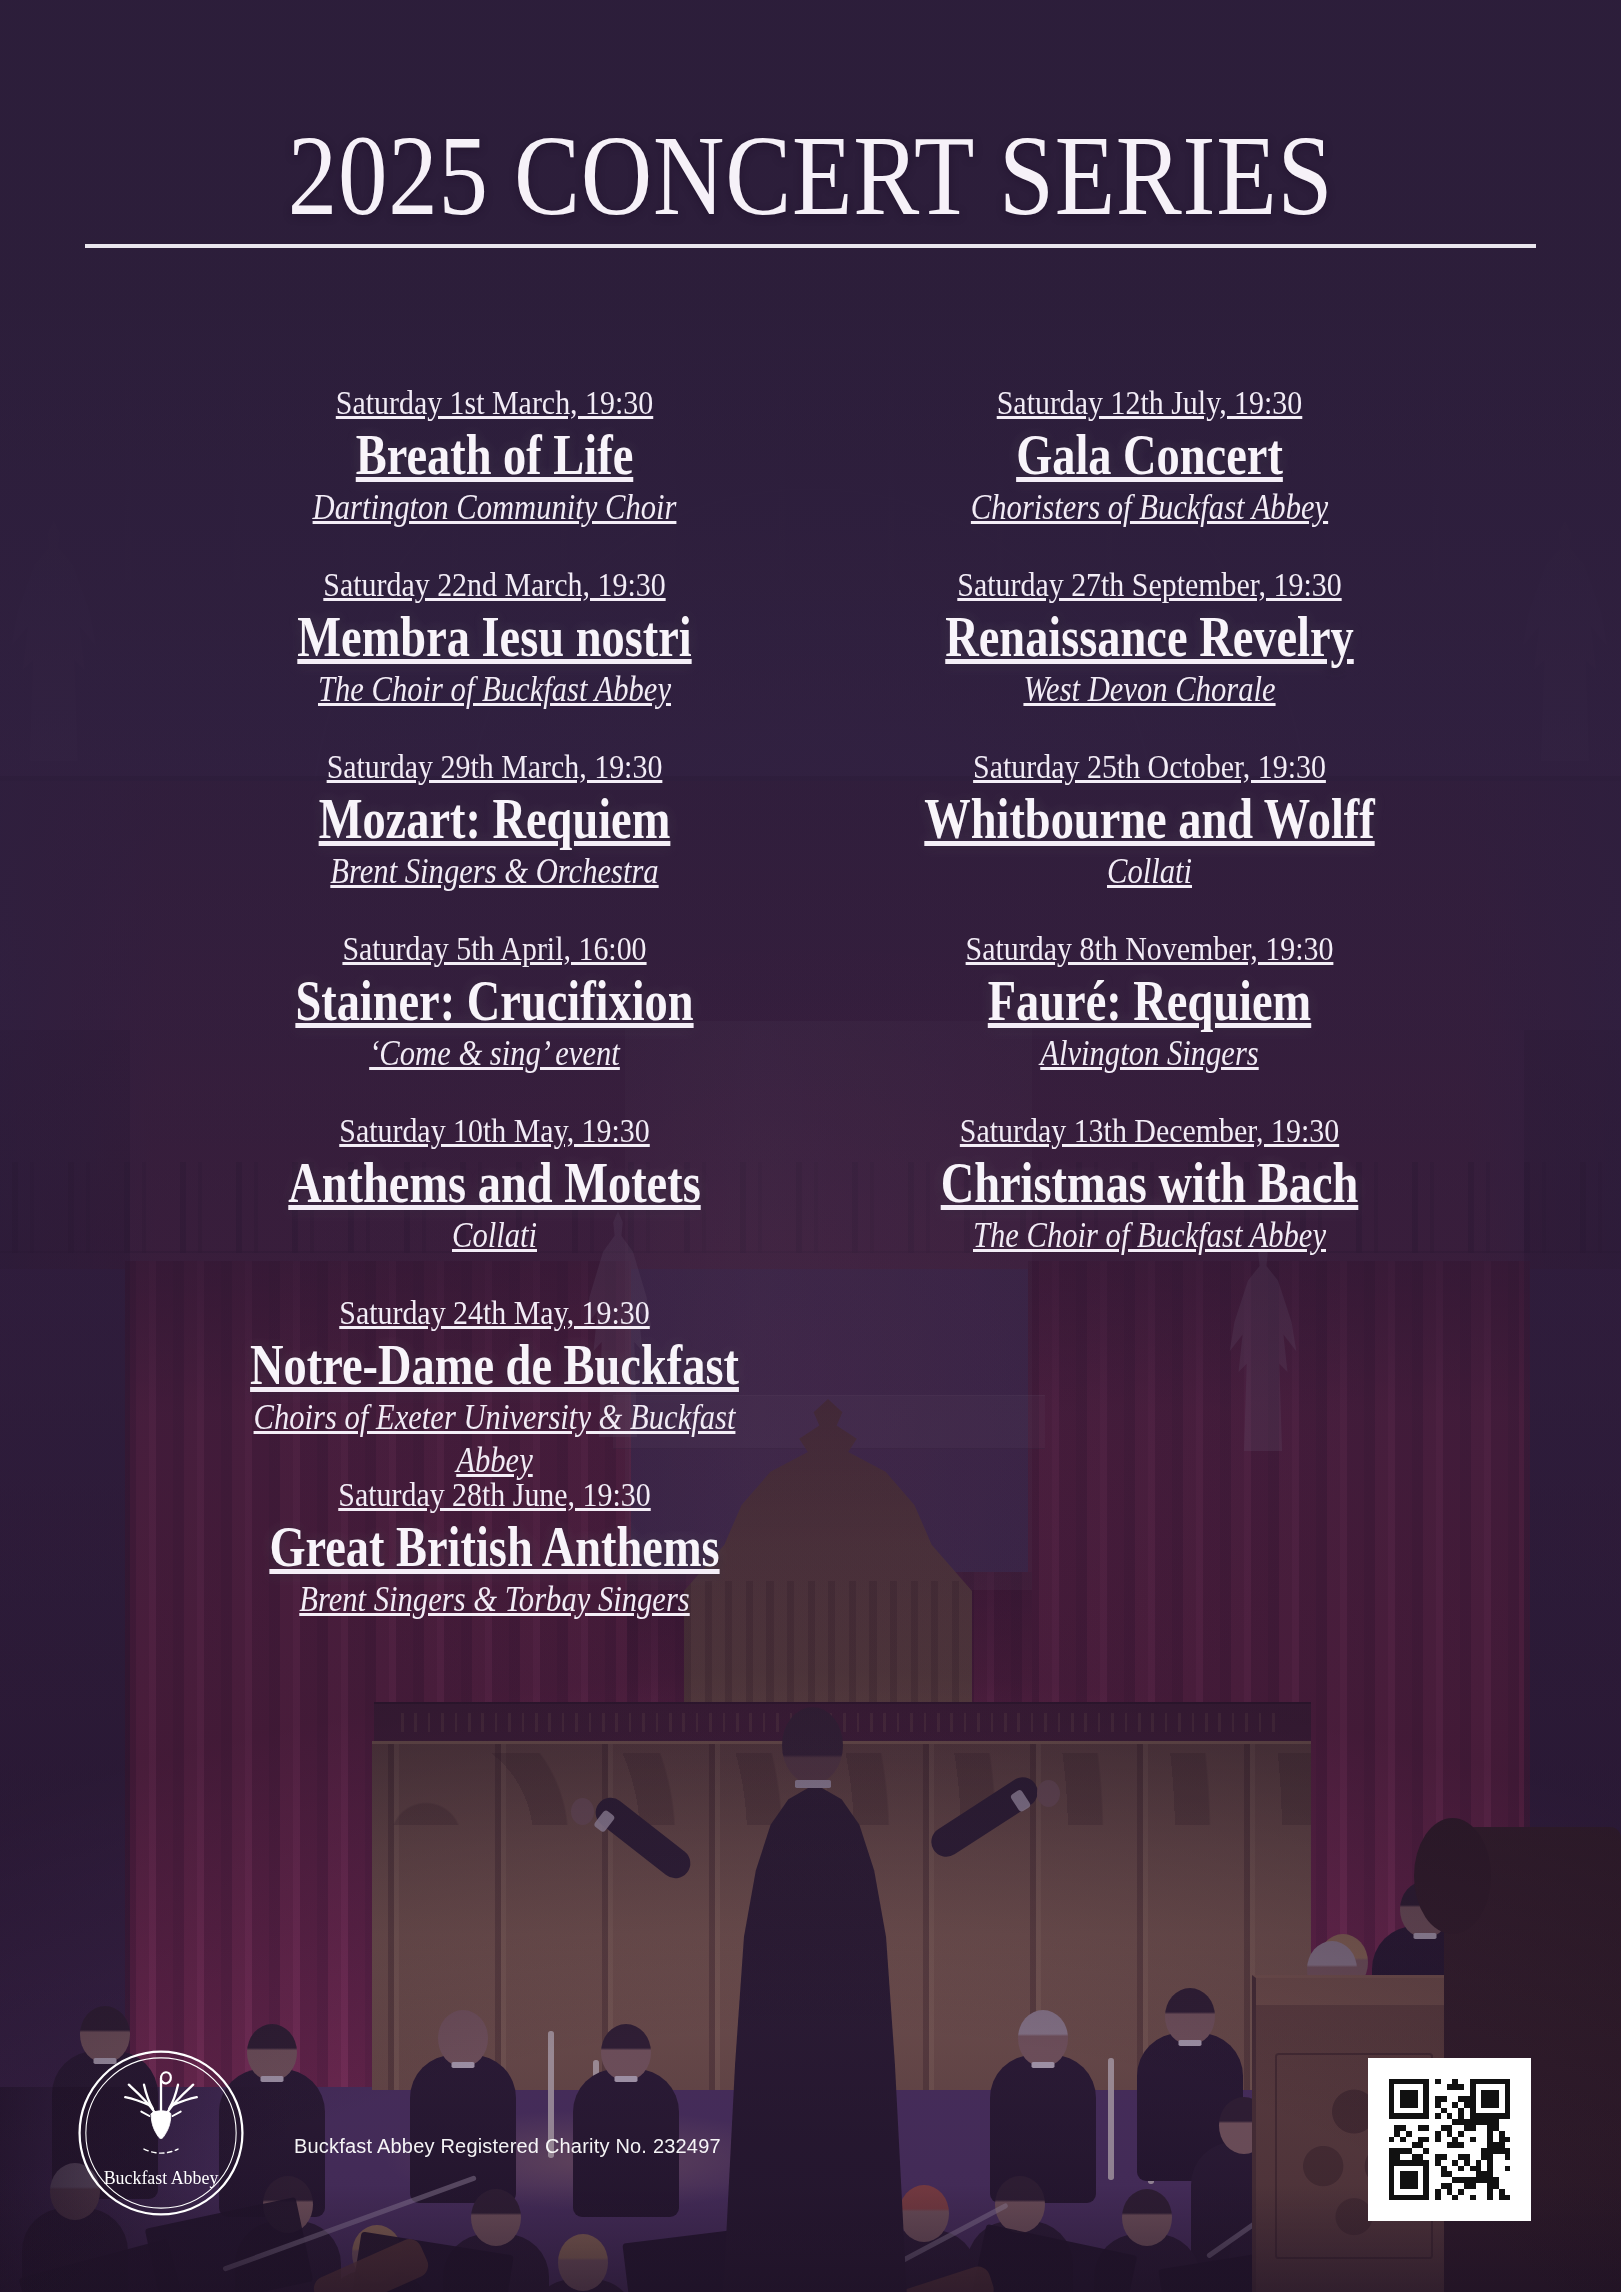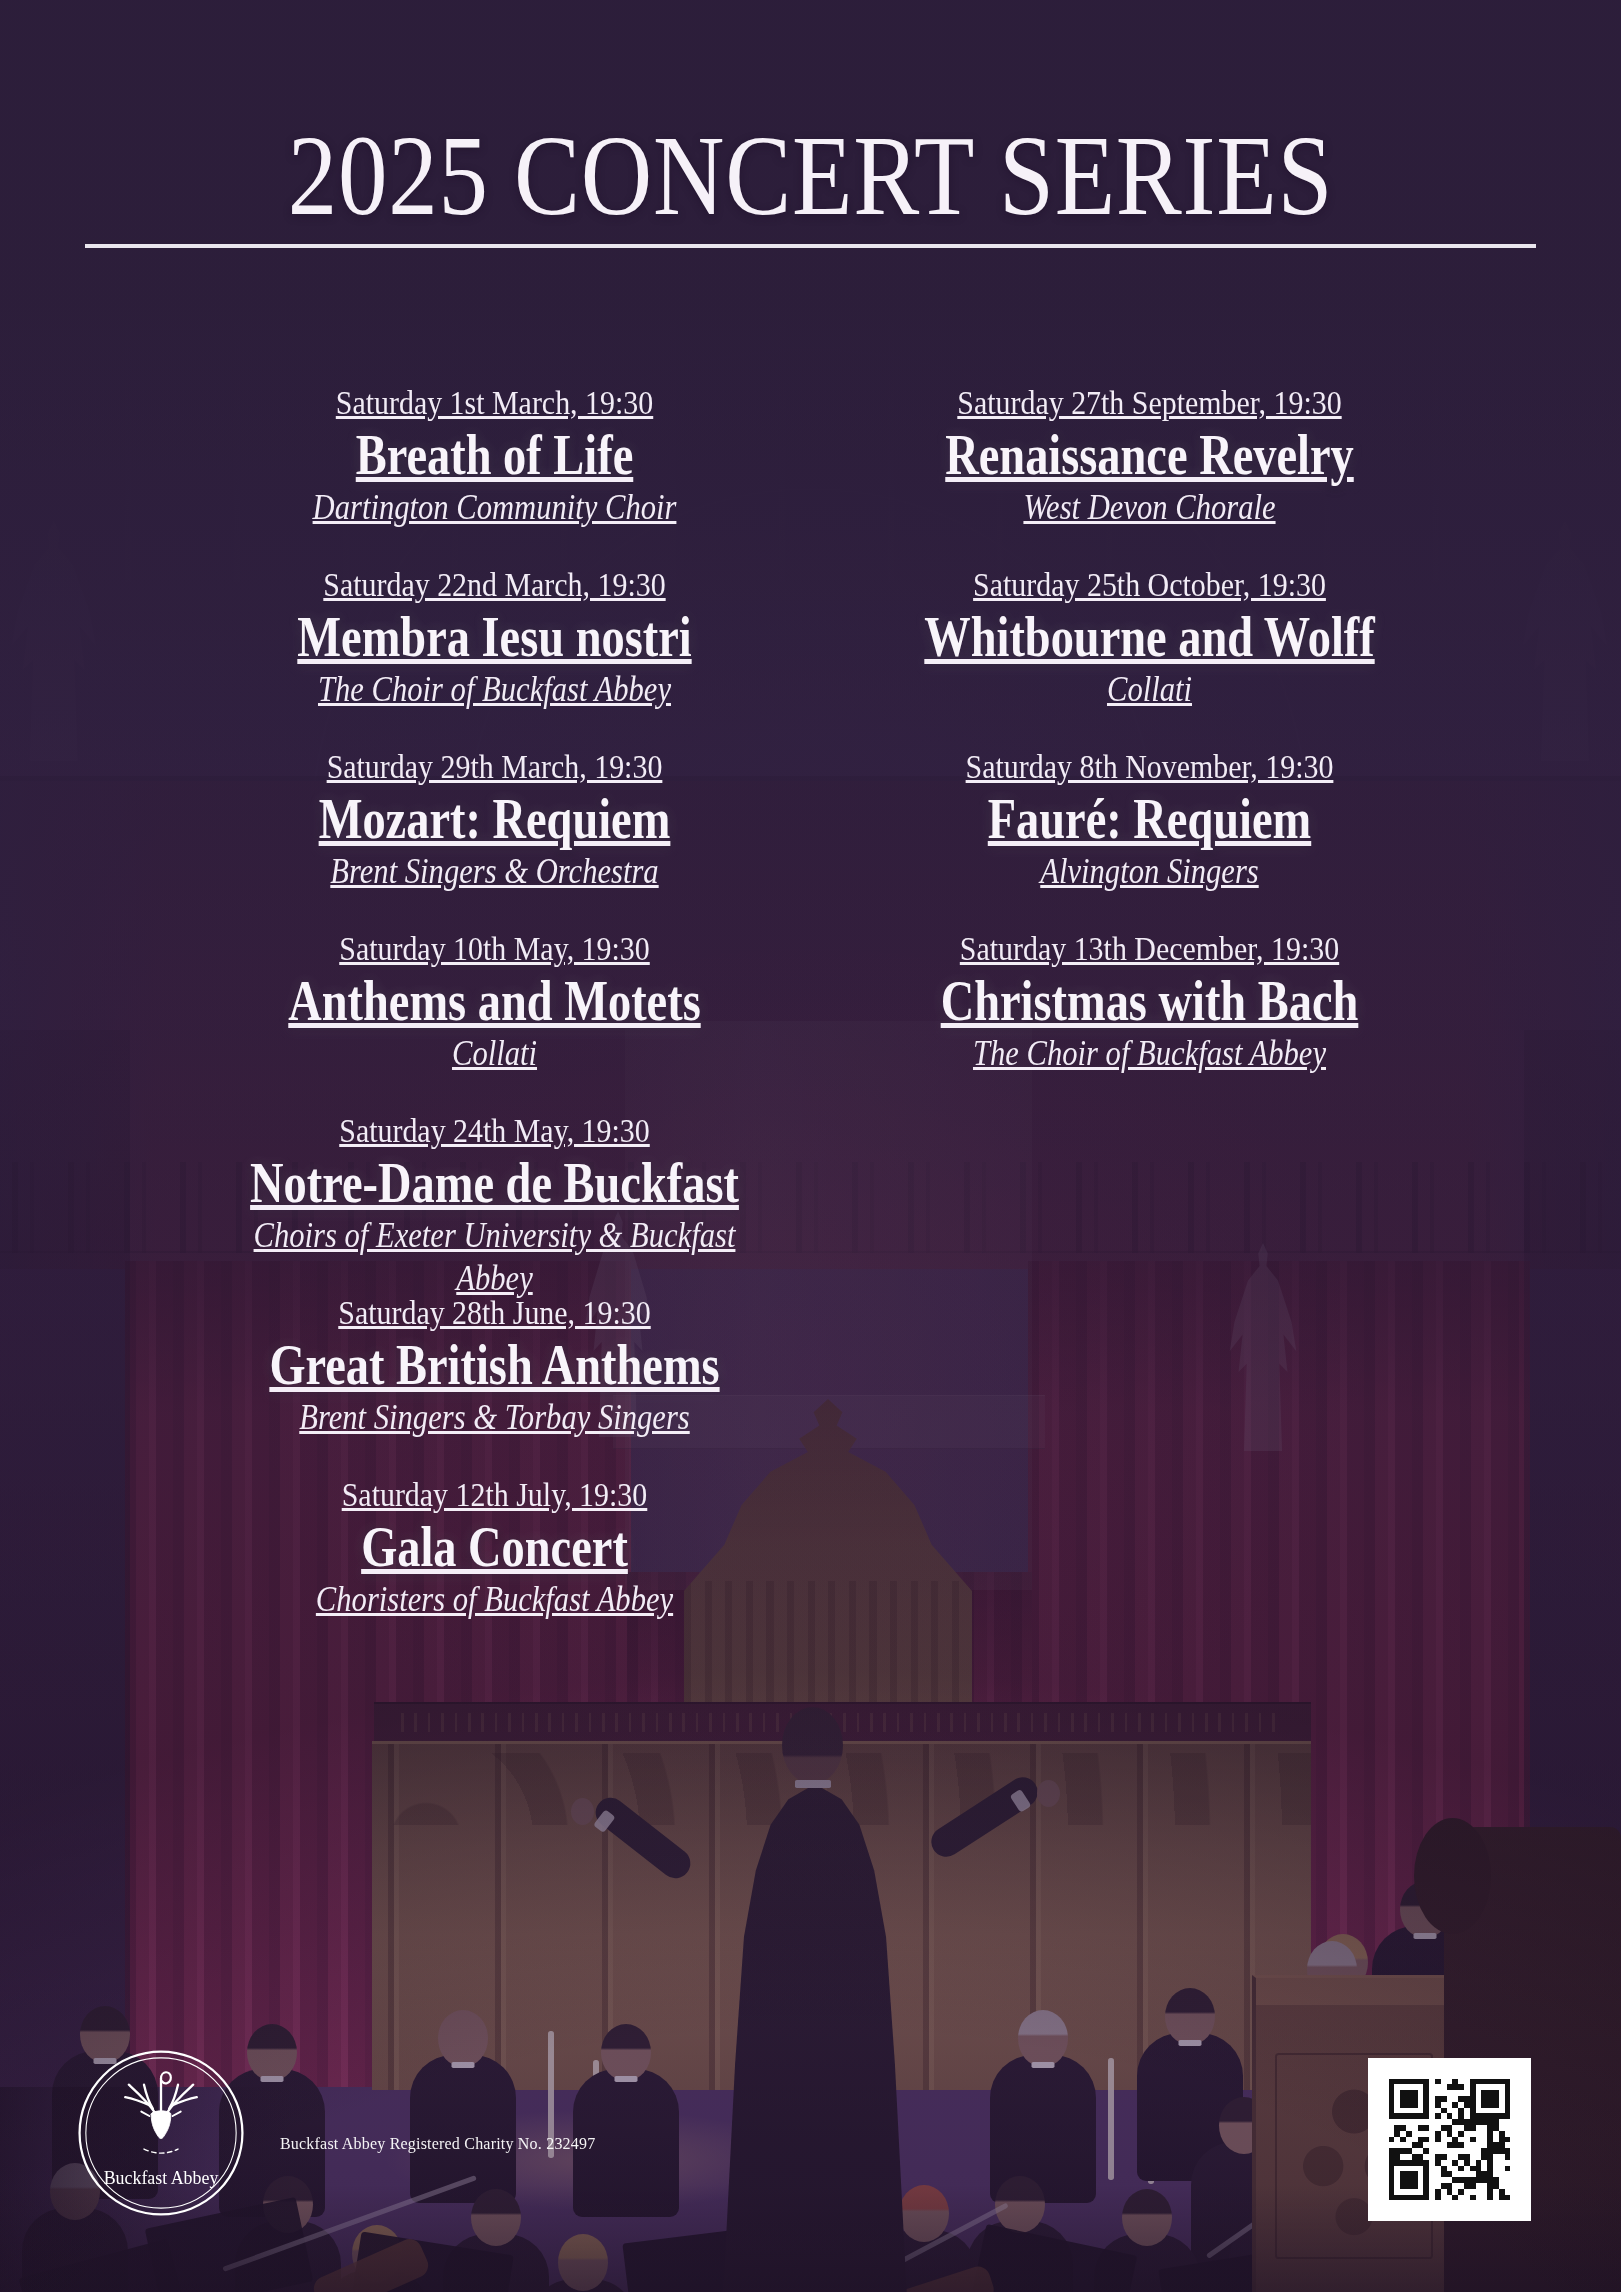--- a/index.html
+++ b/index.html
@@ -139,22 +139,22 @@
     font-size:28px;letter-spacing:0.4px;color:#f0eaf4;}
   .events-grid{position:absolute;left:167px;top:382px;display:grid;
     grid-template-columns:655px 655px;grid-template-rows:repeat(7,182px);grid-auto-flow:column;text-decoration:underline;}
   .event{text-align:center;overflow:visible;}
   .e-date{font-size:34px;line-height:41px;color:#f2ecf6;}
   .e-title{margin-top:1.8px;font-size:58px;line-height:59px;font-weight:bold;color:#f8f4fa;
     text-shadow:0 0 14.3px rgba(255,255,255,.14),0 1.8px 9px rgba(25,10,35,.5);}
   .e-performer{margin-top:1.8px;font-size:36px;line-height:43px;font-style:italic;color:#f2ecf6;}
 
   .logo{position:absolute;left:76px;top:2048px;width:170px;height:170px;}
-  .charity{position:absolute;left:280px;top:2135px;font-family:Liberation Serif, serif;
-    font-size:16px;letter-spacing:0.2px;color:rgba(255,255,255,.95);}
+  .charity{position:absolute;left:294px;top:2135px;font-family:Liberation Sans, sans-serif;
+    font-size:20px;letter-spacing:0.2px;color:rgba(255,255,255,.95);}
   .qr-box{position:absolute;left:1368px;top:2058px;width:163px;height:163px;background:#fff;
     display:flex;align-items:center;justify-content:center;}
   .qr-grid{display:grid;grid-template-columns:repeat(21,5.8px);grid-template-rows:repeat(21,5.8px);}
   .qr-grid div.on{background:#111;}
 </style>
 </head>
 <body>
 
 <div class="poster">
 
@@ -254,20 +254,25 @@
         <div class="e-date squeeze88">Saturday 22nd March, 19:30</div>
         <div class="e-title squeeze80">Membra Iesu nostri</div>
         <div class="e-performer squeeze85">The Choir of Buckfast Abbey</div>
       </div>
       <div class="event">
         <div class="e-date squeeze88">Saturday 29th March, 19:30</div>
         <div class="e-title squeeze80">Mozart: Requiem</div>
         <div class="e-performer squeeze85">Brent Singers &amp; Orchestra</div>
       </div>
       <div class="event">
+        <div class="e-date squeeze88">Saturday 5th April, 16:00</div>
+        <div class="e-title squeeze80">Stainer: Crucifixion</div>
+        <div class="e-performer squeeze85">‘Come &amp; sing’ event</div>
+      </div>
+      <div class="event">
         <div class="e-date squeeze88">Saturday 10th May, 19:30</div>
         <div class="e-title squeeze80">Anthems and Motets</div>
         <div class="e-performer squeeze85">Collati</div>
       </div>
       <div class="event">
         <div class="e-date squeeze88">Saturday 24th May, 19:30</div>
         <div class="e-title squeeze80">Notre-Dame de Buckfast</div>
         <div class="e-performer squeeze85">Choirs of Exeter University &amp; Buckfast Abbey</div>
       </div>
       <div class="event">

